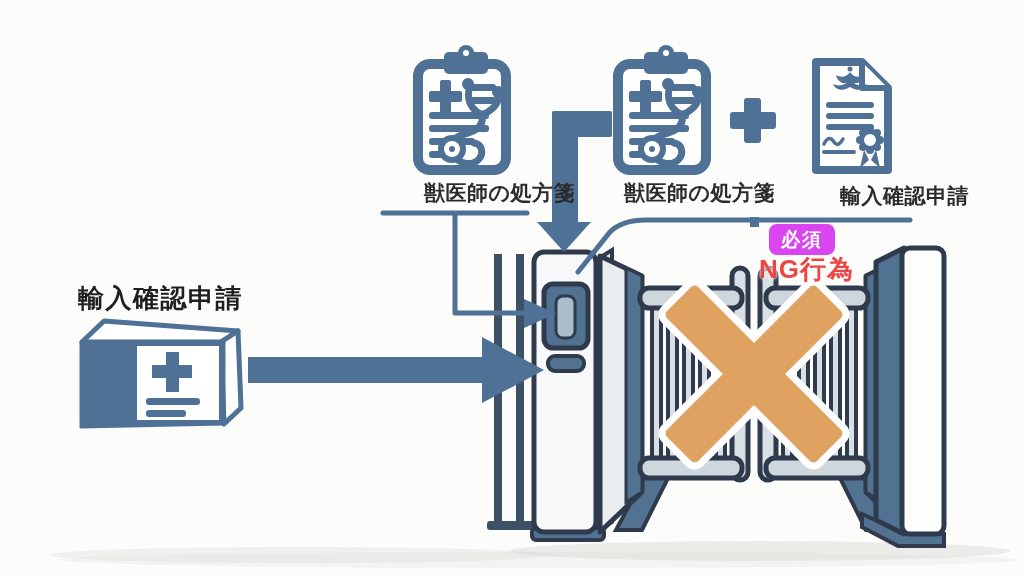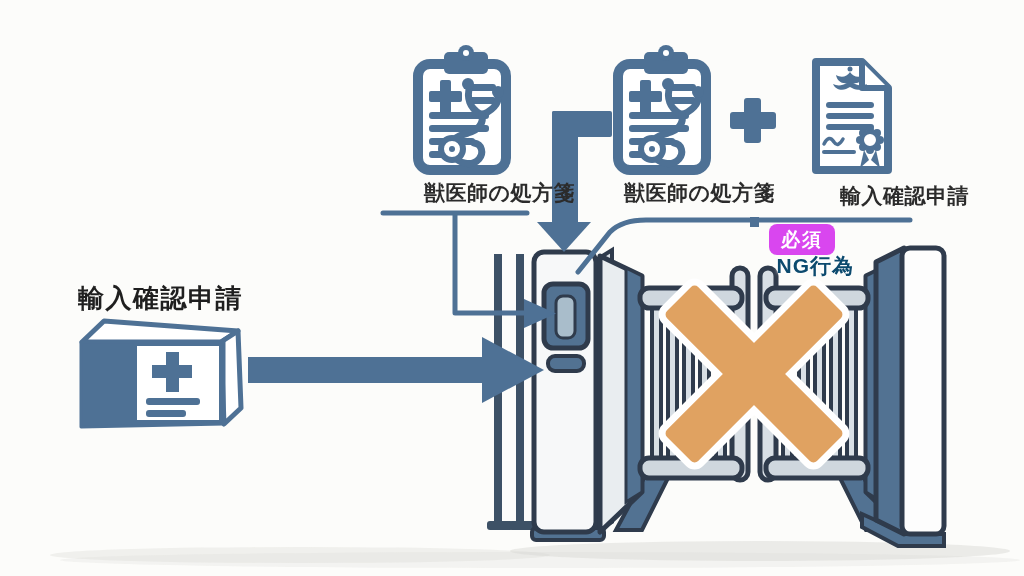--- a/index.html
+++ b/index.html
@@ -11,22 +11,22 @@
   .lbl{position:absolute;text-align:right;color:#2b2b2b;font-weight:600;
        white-space:nowrap;letter-spacing:.5px;z-index:5;}
   .lbl-prescription-1{left:335px;top:179px;width:240px;font-size:21px;}
   .lbl-prescription-2{left:535px;top:179px;width:240px;font-size:21px;}
   .lbl-import{left:729px;top:182px;width:240px;font-size:21px;}
   .badge-required{
     position:absolute;left:722px;top:224px;width:66px;height:31px;z-index:6;
     background:#d946ef;color:#ffffff;border-radius:8px;font-size:19px;
     font-weight:700;line-height:31px;text-align:center;letter-spacing:2px;margin-left:47px;
   }
-  .lbl-ng{left:654px;top:252px;width:200px;font-size:21px;font-weight:700;
-          color:#0c4a6e;letter-spacing:1px;
+  .lbl-ng{left:654px;top:252px;width:200px;font-size:26px;font-weight:700;
+          color:#ef4444;letter-spacing:1px;
           text-shadow:0 0 4px #ffffff,0 0 2px #ffffff;}
   .lbl-drug{left:78px;top:281px;width:180px;font-size:26px;font-weight:700;
             color:#1f1f1f;text-align:left;letter-spacing:1.5px;}
 </style>
 </head>
 <body>
 
 <div class="stage">
 
   <svg width="1024" height="576" viewBox="0 0 1024 576">

